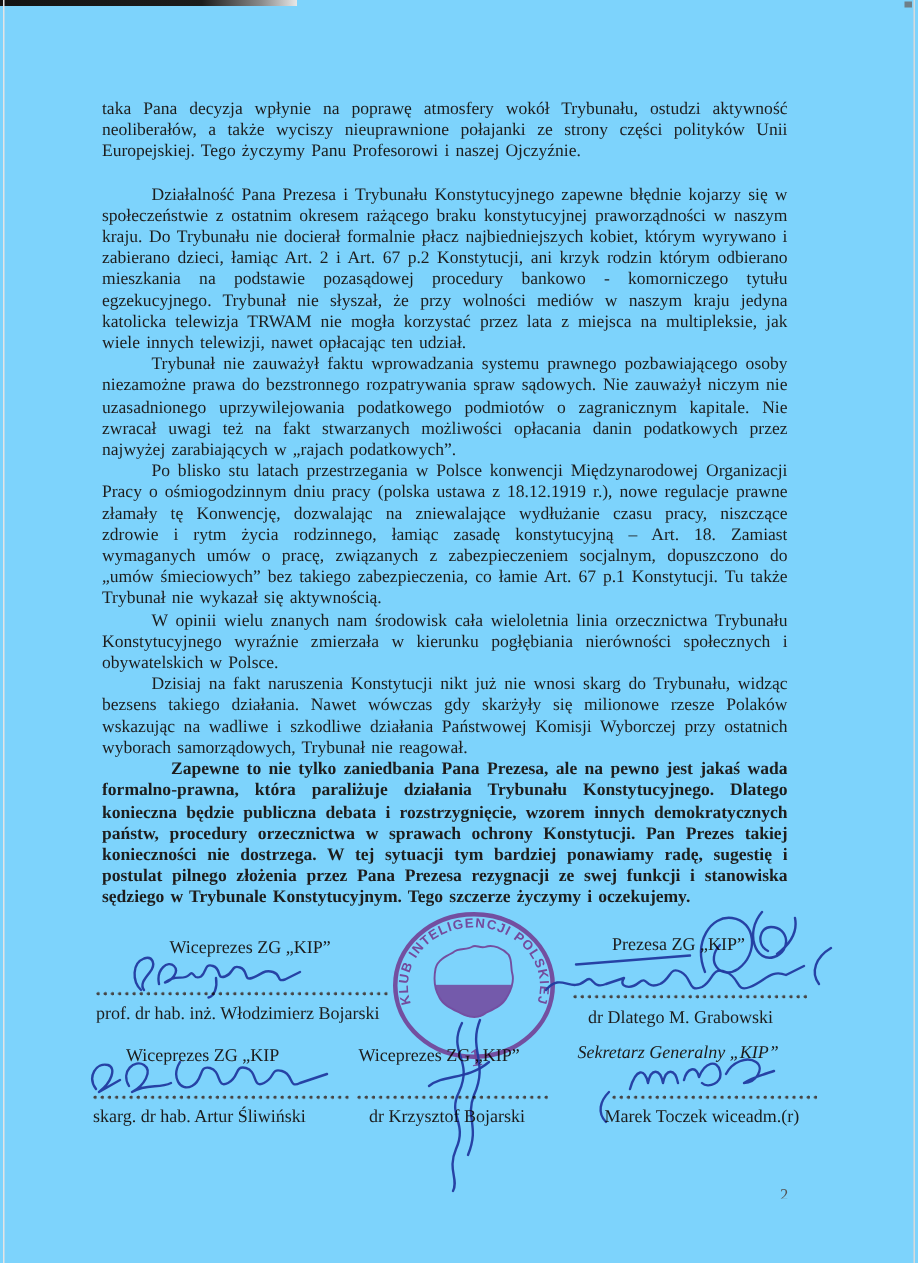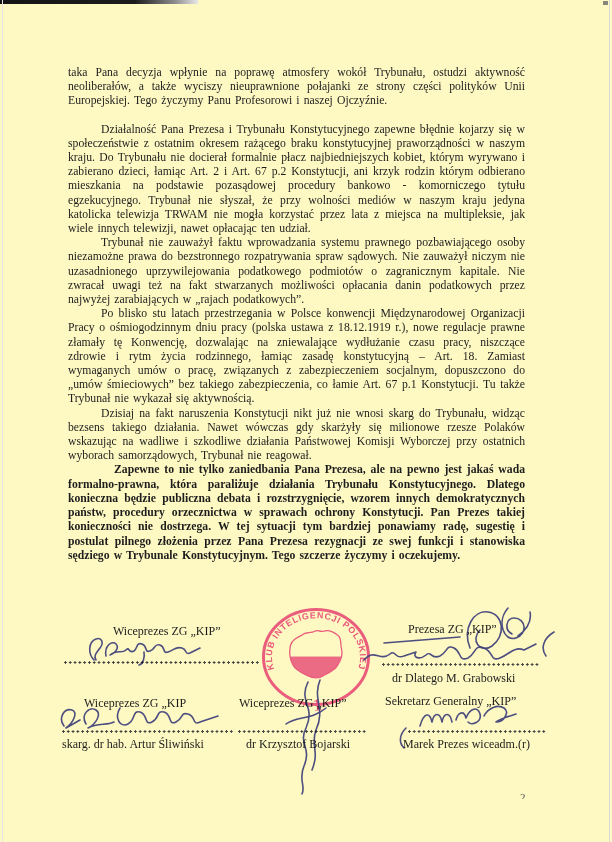--- a/index.html
+++ b/index.html
@@ -1,21 +1,21 @@
 <!DOCTYPE html>
 <html lang="pl"><head>
 <meta charset="utf-8">
 <style>
   html,body{margin:0;padding:0;}
   body{
     width:612px;height:842px;position:relative;overflow:hidden;
     background:#fdfdfc;
     font-family:"Liberation Serif", serif;
   }
-  .page{position:absolute;inset:0;background:#fef9c3;}
+  .page{position:absolute;inset:0;background:#7dd3fc;}
 
   
   .edge-top{position:absolute;left:0;top:0;width:198px;height:4px;
     background:linear-gradient(to right,#141414 0%,#1c1c1c 68%,#8a8a8a 88%,#e8e8e8 100%);}
   .speck-tr{position:absolute;left:603px;top:1px;width:5px;height:4px;background:#6a6a6a;opacity:.8;}
   .edge-left{position:absolute;left:2px;top:0;width:1px;height:842px;background:#e4e4e4;}
   .edge-right{position:absolute;left:609px;top:0;width:1px;height:842px;background:#dadada;}
 
   
   .bodytext{
@@ -60,43 +60,45 @@
   <div class="edge-top"></div>
   <div class="speck-tr"></div>
   <div class="edge-left"></div>
   <div class="edge-right"></div>
 
   <div class="bodytext">
     <p class="para first">taka Pana decyzja wpłynie na poprawę atmosfery wokół Trybunału, ostudzi aktywność neoliberałów, a także wyciszy nieuprawnione połajanki ze strony części polityków Unii Europejskiej. Tego życzymy Panu Profesorowi i naszej Ojczyźnie.</p>
     <p class="para">Działalność Pana Prezesa i Trybunału Konstytucyjnego zapewne błędnie kojarzy się w społeczeństwie z ostatnim okresem rażącego braku konstytucyjnej praworządności w naszym kraju.  Do Trybunału nie docierał formalnie płacz najbiedniejszych kobiet, którym wyrywano i zabierano dzieci, łamiąc Art. 2 i Art. 67 p.2 Konstytucji, ani krzyk rodzin którym odbierano mieszkania na podstawie pozasądowej procedury bankowo - komorniczego tytułu egzekucyjnego. Trybunał nie słyszał, że przy  wolności mediów w naszym kraju jedyna katolicka telewizja TRWAM nie mogła korzystać przez lata z miejsca na multipleksie, jak wiele innych telewizji, nawet opłacając ten udział.</p>
     <p class="para">Trybunał nie zauważył faktu wprowadzania systemu prawnego pozbawiającego osoby niezamożne prawa do bezstronnego rozpatrywania spraw sądowych. Nie zauważył niczym nie uzasadnionego uprzywilejowania podatkowego podmiotów o zagranicznym kapitale. Nie zwracał uwagi też na fakt stwarzanych możliwości opłacania danin podatkowych przez najwyżej zarabiających w  „rajach podatkowych”.</p>
     <p class="para">Po blisko stu latach przestrzegania w Polsce konwencji Międzynarodowej Organizacji Pracy o ośmiogodzinnym dniu pracy (polska ustawa z 18.12.1919 r.),  nowe regulacje prawne złamały tę Konwencję,  dozwalając na zniewalające wydłużanie czasu pracy, niszczące zdrowie i rytm życia rodzinnego, łamiąc zasadę konstytucyjną – Art. 18.   Zamiast wymaganych umów o pracę, związanych z zabezpieczeniem socjalnym, dopuszczono do „umów śmieciowych” bez takiego zabezpieczenia, co łamie Art. 67 p.1 Konstytucji. Tu także Trybunał nie wykazał się aktywnością.</p>
+    <p class="para">W opinii wielu znanych nam środowisk cała wieloletnia linia orzecznictwa Trybunału Konstytucyjnego wyraźnie zmierzała w kierunku pogłębiania nierówności społecznych  i obywatelskich w Polsce.</p>
     <p class="para">Dzisiaj na fakt naruszenia Konstytucji nikt już nie wnosi skarg do Trybunału, widząc bezsens takiego działania. Nawet wówczas gdy skarżyły się milionowe rzesze Polaków wskazując na wadliwe i szkodliwe działania Państwowej Komisji Wyborczej przy ostatnich wyborach samorządowych, Trybunał nie reagował.</p>
     <p class="para deep">Zapewne to nie tylko zaniedbania Pana Prezesa, ale na pewno jest  jakaś wada formalno-prawna, która paraliżuje działania Trybunału Konstytucyjnego.  Dlatego konieczna będzie publiczna debata i rozstrzygnięcie, wzorem innych demokratycznych państw, procedury orzecznictwa w sprawach ochrony Konstytucji. Pan Prezes takiej konieczności nie dostrzega.  W tej sytuacji tym bardziej ponawiamy radę, sugestię i postulat pilnego złożenia przez Pana Prezesa rezygnacji ze swej funkcji i stanowiska sędziego w Trybunale Konstytucyjnym. Tego szczerze życzymy i oczekujemy.</p>
   </div>
 
   <div class="sig-title" style="left:113px;top:624px;">Wiceprezes ZG „KIP”</div>
   <div class="sig-title" style="left:408px;top:622px;">Prezesa ZG „KIP”</div>
 
   <div class="dotted" style="left:64px;top:661px;width:196px;"></div>
   <div class="dotted" style="left:382px;top:663px;width:158px;"></div>
 
+  <div class="sig-name" style="left:64px;top:668px;">prof. dr hab. inż. Włodzimierz Bojarski</div>
   <div class="sig-name" style="left:392px;top:671px;">dr Dlatego  M. Grabowski</div>
 
   <div class="sig-title" style="left:84px;top:696px;">Wiceprezes ZG „KIP</div>
   <div class="sig-title" style="left:239px;top:696px;">Wiceprezes ZG „KIP”</div>
-  <div class="sig-title" style="left:385px;top:694px;">Sekretarz Generalny „KIP”</div>
+  <div class="sig-title" style="left:385px;top:694px;font-style:italic;">Sekretarz Generalny „KIP”</div>
 
   <div class="dotted" style="left:62px;top:730px;width:172px;"></div>
   <div class="dotted" style="left:238px;top:730px;width:128px;"></div>
   <div class="dotted" style="left:408px;top:730px;width:138px;"></div>
 
   <div class="sig-name" style="left:62px;top:737px;">skarg. dr hab. Artur Śliwiński</div>
   <div class="sig-name" style="left:246px;top:737px;">dr Krzysztof Bojarski</div>
-  <div class="sig-name" style="left:403px;top:737px;">Marek Prezes wiceadm.(r)</div>
+  <div class="sig-name" style="left:403px;top:737px;">Marek Toczek wiceadm.(r)</div>
 
   <div class="pageno">
     <span>2</span>
   </div>
 
   <svg class="ink-overlay" viewBox="0 0 612 842">
 
     <g>
       <ellipse class="stamp-stroke" cx="316" cy="657" rx="52.5" ry="47.5"></ellipse>
       <defs>

